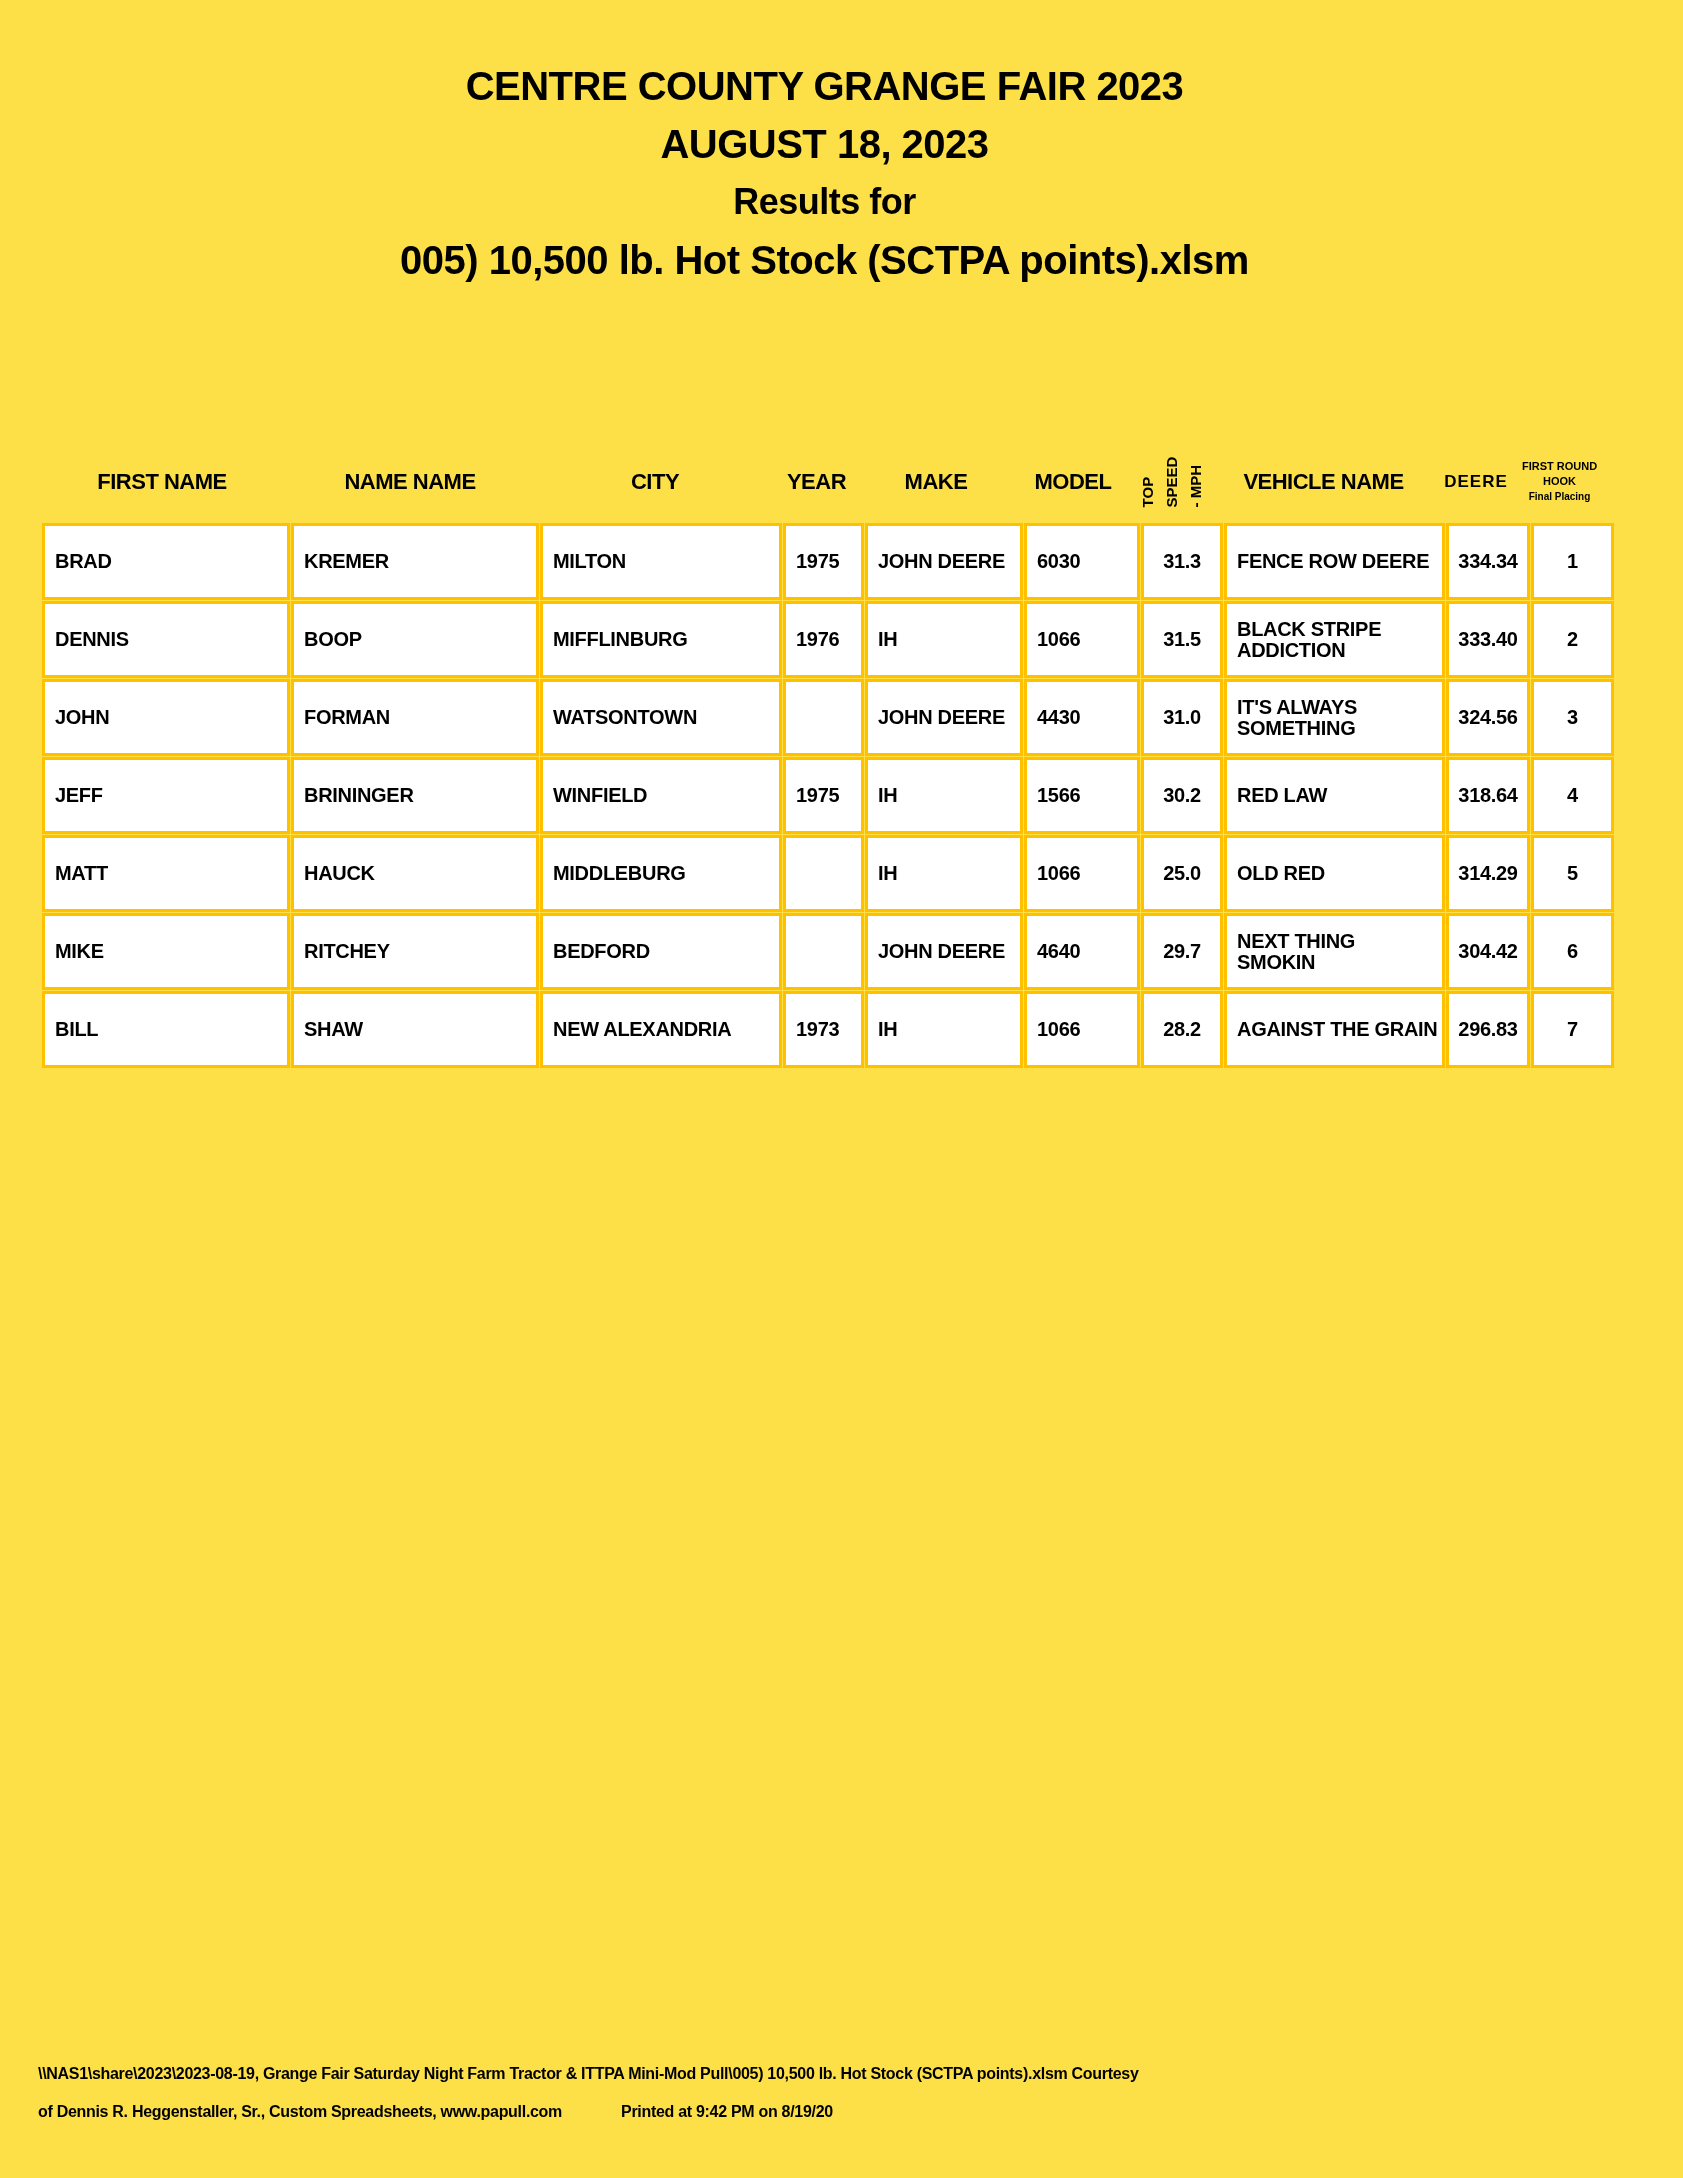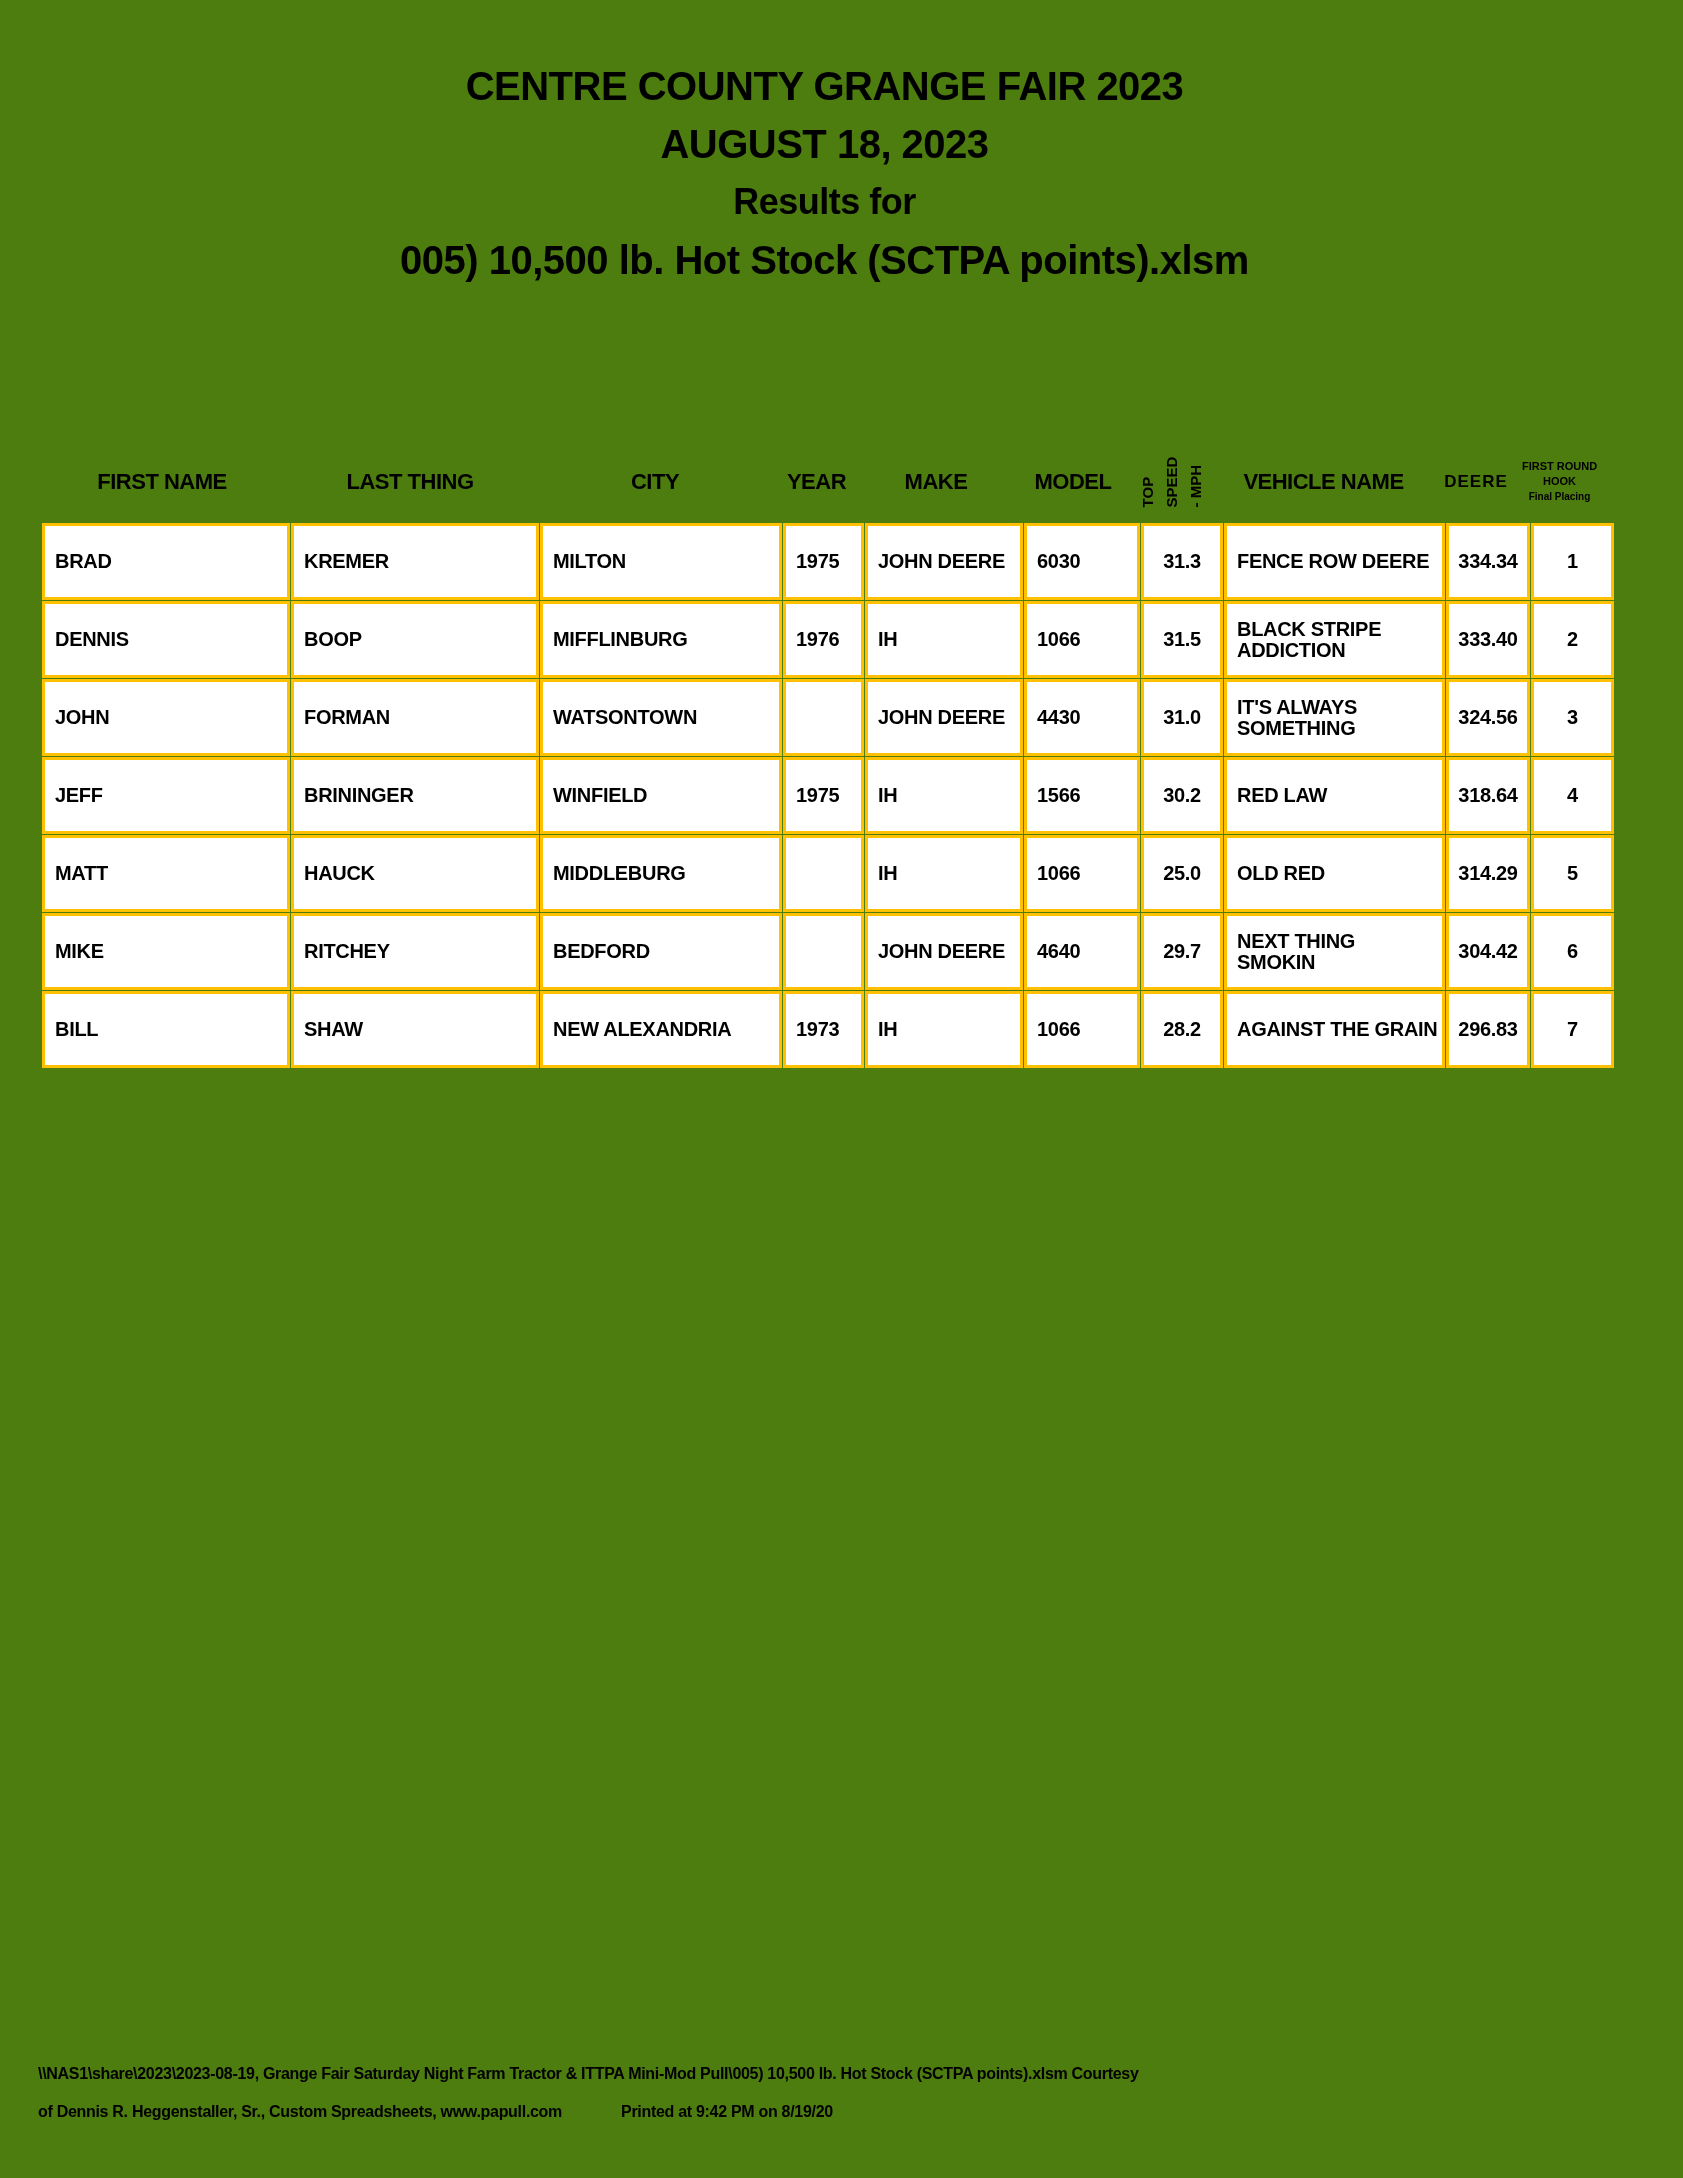--- a/index.html
+++ b/index.html
@@ -1,20 +1,20 @@
 <!DOCTYPE html>
 <html><head>
 <meta charset="utf-8">
 <style>
   html, body { margin: 0; padding: 0; background: #ffffff; }
   .page {
     position: relative;
     width: 1683px;
     height: 2178px;
-    background: #4d7c0f;
+    background: #fde047;
     font-family: "Liberation Sans", sans-serif;
     font-weight: bold;
     color: #000000;
     overflow: hidden;
   }
 
   
   .titles {
     position: absolute;
     left: 41px;
@@ -99,21 +99,21 @@
 
   <div class="titles">
     <div class="title-line">CENTRE COUNTY GRANGE FAIR 2023</div>
     <div class="title-line">AUGUST 18, 2023</div>
     <div class="title-line smaller">Results for</div>
     <div class="title-line">005) 10,500 lb. Hot Stock (SCTPA points).xlsm</div>
   </div>
 
   <div class="hdr-row">
     <div class="hdr-cell" style="width:248px">FIRST NAME</div>
-    <div class="hdr-cell" style="width:248px">LAST THING</div>
+    <div class="hdr-cell" style="width:248px">NAME NAME</div>
     <div class="hdr-cell" style="width:242px">CITY</div>
     <div class="hdr-cell" style="width:81px">YEAR</div>
     <div class="hdr-cell" style="width:158px">MAKE</div>
     <div class="hdr-cell" style="width:116px">MODEL</div>
     <div class="hdr-cell" style="width:82px">
       <div class="speed-hdr">
         <div>TOP</div>
         <div>SPEED</div>
         <div>- MPH</div>
       </div>

